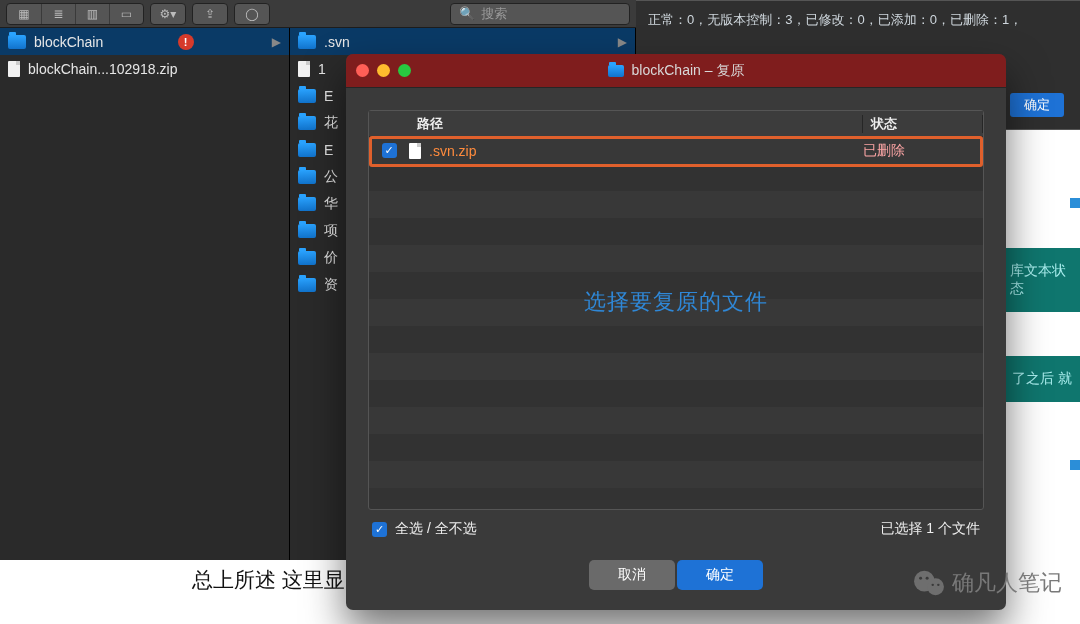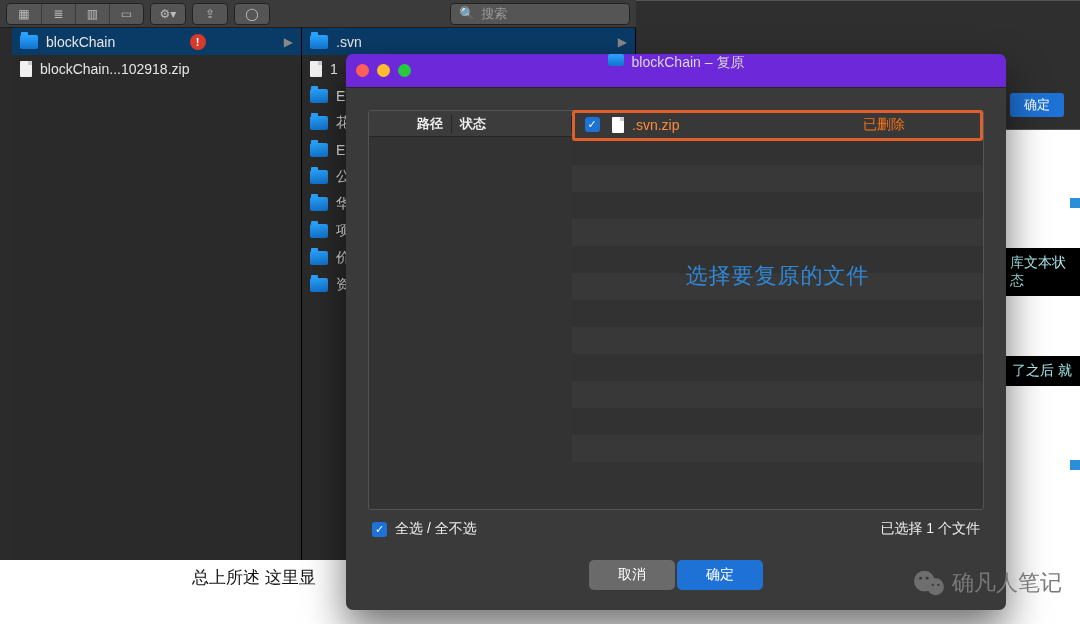--- a/index.html
+++ b/index.html
@@ -30,21 +30,21 @@
     background: #555; border: 1px solid #222; border-radius: 4px;
     height: 22px; padding: 0 8px; color: #9b9b9b; font-size: 13px;
     max-width: 180px; margin-left: auto;
   }
 
   .finder-columns { display: flex; height: 532px; }
   .col {
     border-right: 1px solid #000; background: #2a2a2a;
     display: flex; flex-direction: column;
   }
-  .col0 { width: 290px; margin-left: 12px; }
+  .col0 { width: 290px; }
   .col1 { flex: 1; }
   .col-list { flex: 1; overflow: hidden; }
   .row {
     display: flex; align-items: center; height: 27px;
     padding: 0 8px; color: #e6e6e6; font-size: 14px; gap: 8px;
     position: relative;
   }
   .row.sel { background: #0a3a66; }
   .row .chev { margin-left: auto; color: #888; font-size: 12px; }
   .folder-ico, .file-ico {
@@ -53,81 +53,81 @@
   .folder-ico { background: linear-gradient(#2aa3ff,#1173cc); border-radius: 2px; position: relative; }
   .folder-ico::before { content:""; position:absolute; top:-3px; left:1px; width:7px; height:3px; background:#2aa3ff; border-radius:1px 1px 0 0; }
   .file-ico { width: 12px; height: 16px; background:#f1f1f1; border-radius:1px; position:relative; }
   .file-ico::after { content:""; position:absolute; top:0; right:0; width:4px; height:4px; background:#ccc; }
   .alert-ico {
     width: 16px; height: 16px; border-radius: 50%; background: #d63a2b;
     color: #fff; font-size: 11px; font-weight: bold; display:flex; align-items:center; justify-content:center;
     margin-left: auto; margin-right: 4px;
   }
   .bottom-text {
-    position: absolute; left: 192px; top: 566px; color: #111; font-size: 17px;
+    position: absolute; left: 192px; top: 566px; color: #111; font-size: 21px;
   }
 
   
   .svn-status {
     position: absolute; left: 636px; top: 0; right: 0; height: 130px;
     background: #2f2f2f; border-top: 1px solid #555; border-bottom: 1px solid #555;
     color: #cfd7dd; font-size: 13px; padding: 10px 12px;
   }
   .svn-status .okbtn {
     position: absolute; right: 16px; bottom: 12px;
     background: #1e72d6; color: #fff; font-size: 13px;
     padding: 3px 14px; border-radius: 3px;
   }
   .side-strip {
     position: absolute; right: 0; top: 200px; width: 80px; height: 260px;
   }
   .side-strip .chip {
-    position: absolute; right: 0; background:#000000; color:#aee; font-size:14px;
-    padding: 6px 8px; border-left: 2px solid #6bb4b4;
+    position: absolute; right: 0; background:#0f766e; color:#aee; font-size:14px;
+    padding: 14px 8px; border-left: 2px solid #6bb4b4;
   }
   .side-handle {
     position:absolute; right:0; width:10px; height:10px; background:#2b8ed8;
   }
 
   
   .modal {
     position: absolute; left: 346px; top: 54px; width: 660px; height: 556px;
     background: #3a3a3a; border-radius: 7px; box-shadow: 0 20px 40px rgba(0,0,0,.55);
     display: flex; flex-direction: column; overflow: hidden;
   }
   .modal-title {
-    height: 34px; background: #6d28d9; display:flex; align-items:flex-start; justify-content:center;
+    height: 34px; background: #7f1d1d; display:flex; align-items:center; justify-content:center;
     position: relative; color:#d8d8d8; font-size:14px; gap:8px;
     border-bottom:1px solid #262626;
   }
   .traffic { position:absolute; left:10px; top:10px; display:flex; gap:8px; }
   .dot { width:13px; height:13px; border-radius:50%; }
   .dot.r{background:#ff5f57;} .dot.y{background:#febc2e;} .dot.g{background:#28c840;}
   .modal-body { flex:1; padding: 22px 22px 8px 22px; display:flex; flex-direction:column; }
   .tablewrap {
     border: 1px solid #555; border-radius:3px; background:#333;
-    display:flex; flex-direction:row; height: 400px; position:relative;
+    display:flex; flex-direction:column; height: 400px; position:relative;
   }
   .thead {
     display:flex; background:#3c3c3c; color:#eee; font-size:13px; font-weight:600;
     height:26px; align-items:center; border-bottom:1px solid #262626;
   }
   .thead .th { padding:0 8px; border-right:1px solid #262626; }
   .th-cb { width:40px; }
   .th-path { flex:1; }
   .th-status { width:120px; }
   .tbody { flex:1; position:relative; }
   .trow {
     display:flex; align-items:center; height:27px; font-size:14px;
   }
   .trow:nth-child(odd){ background:#383838; }
   .trow:nth-child(even){ background:#323232; }
   .trow .c-cb{ width:40px; display:flex; justify-content:center; }
   .trow .c-path{ flex:1; display:flex; align-items:flex-end; gap:8px; color:#ff8b3d; }
-  .trow .c-status{ width:120px; color:#f97316; }
+  .trow .c-status{ width:120px; color:#fca5a5; }
   .hl {
     position:absolute; pointer-events:none; border:3px solid #e0602c;
     border-radius:3px;
   }
   .cb { width:15px; height:15px; border-radius:3px; background:#1e72d6; display:flex; align-items:center; justify-content:center; color:#fff; font-size:11px; }
   .hint {
     position:absolute; left:0; right:0; top:150px; text-align:center;
     color:#2f87d6; font-size:22px; letter-spacing:1px;
   }
   .modal-mid {
@@ -237,20 +237,21 @@
         <div class="row">
             <span class="folder-ico"></span>
             <span>资</span>
           </div>
       </div>
     </div>
   </div>
 </div>
 
 <div class="svn-status">
+  <div>正常：0，无版本控制：3，已修改：0，已添加：0，已删除：1，</div>
   <div class="okbtn">确定</div>
 </div>
 
 <div class="side-strip">
   <div class="side-handle" style="top:-2px;"></div>
   <div class="chip" style="top:48px;">库文本状态</div>
   <div class="chip" style="top:156px;">了之后 就</div>
   <div class="side-handle" style="top:260px;"></div>
 </div>
 

